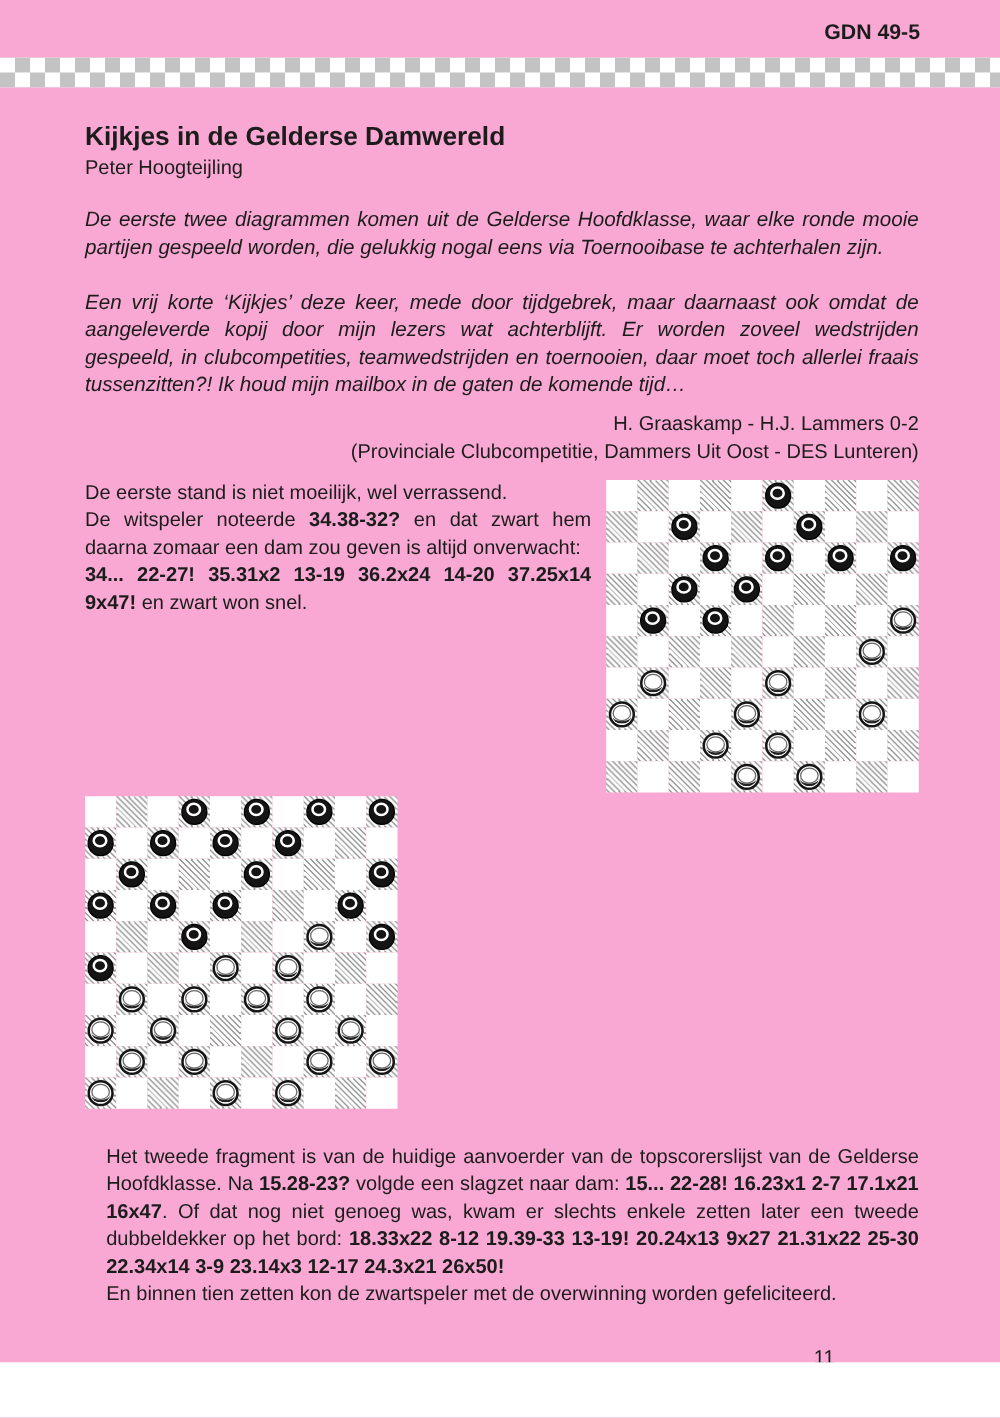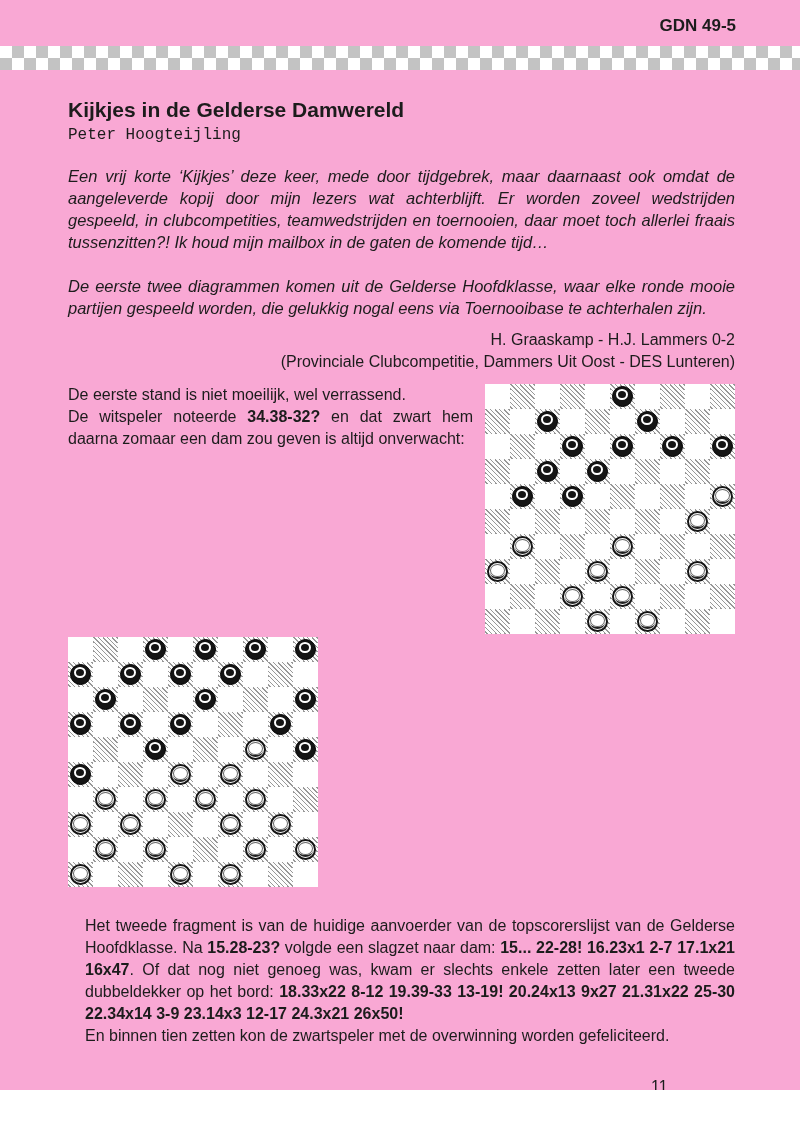--- a/index.html
+++ b/index.html
@@ -29,21 +29,20 @@
   .article-title{
     margin-top:27px;
     font-size:21px;
     font-weight:bold;
     line-height:25px;
   }
   .article-author{
     margin-top:3px;
     font-size:16px;
     line-height:20px;
-    font-family:Liberation Mono, monospace;
   }
   p.lead{
     margin:20px 0 0 0;
     font-style:italic;
     font-size:16.5px;
     line-height:22px;
     text-align:justify;
   }
   p.lead + p.lead{margin-top:22px;}
   .match-heading{font-size:16px;line-height:22px;}
@@ -114,32 +113,33 @@
 
   <div class="page-header">GDN 49-5</div>
 
   <div class="checker-strip"></div>
 
   <div class="content">
 
     <div class="article-title">Kijkjes in de Gelderse Damwereld</div>
     <div class="article-author">Peter Hoogteijling</div>
 
+    <p class="lead">De eerste twee diagrammen komen uit de Gelderse Hoofdklasse, waar elke ronde mooie partijen gespeeld worden, die gelukkig nogal eens via Toernooibase te achterhalen zijn.</p>
     <p class="lead">Een vrij korte ‘Kijkjes’ deze keer, mede door tijdgebrek, maar daarnaast ook omdat de aangeleverde kopij door mijn lezers wat achterblijft. Er worden zoveel wedstrijden gespeeld, in clubcompetities, teamwedstrijden en toernooien, daar moet toch allerlei fraais tussenzitten?! Ik houd mijn mailbox in de gaten de komende tijd…</p>
-    <p class="lead">De eerste twee diagrammen komen uit de Gelderse Hoofdklasse, waar elke ronde mooie partijen gespeeld worden, die gelukkig nogal eens via Toernooibase te achterhalen zijn.</p>
 
     <div class="match-heading right">
       <div>H. Graaskamp - H.J. Lammers 0-2</div>
       <div>(Provinciale Clubcompetitie, Dammers Uit Oost - DES Lunteren)</div>
     </div>
 
     <div class="game-row first">
       <div class="commentary">
           <p><span>De eerste stand is niet moeilijk, wel verrassend.</span></p>
           <p><span>De witspeler noteerde </span><b>34.38-32?</b><span> en dat zwart hem daarna zomaar een dam zou geven is altijd onverwacht:</span></p>
+          <p><b>34... 22-27! 35.31x2 13-19 36.2x24 14-20 37.25x14 9x47!</b><span> en zwart won snel.</span></p>
         </div>
       <div class="board">
           <div class="sq light"></div>
           <div class="sq dark"></div>
           <div class="sq light"></div>
           <div class="sq dark"></div>
           <div class="sq light"></div>
           <div class="sq dark">
             <div class="pc black"></div>
           </div>

